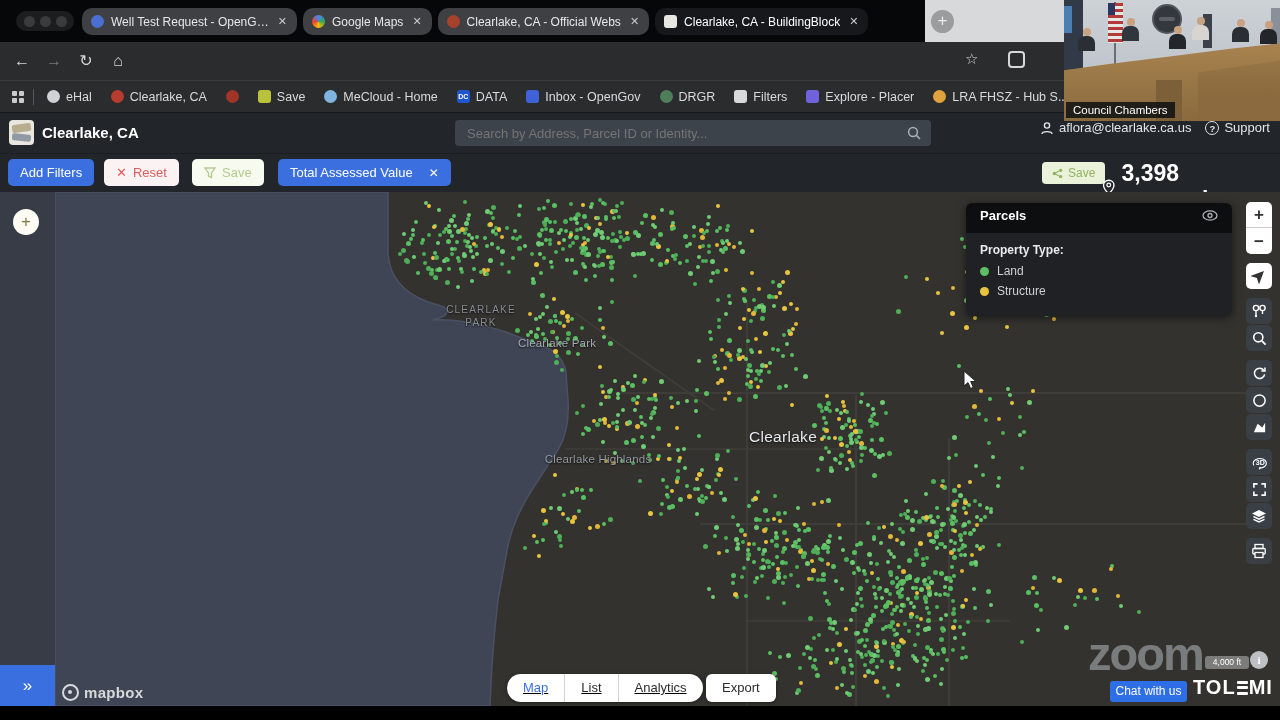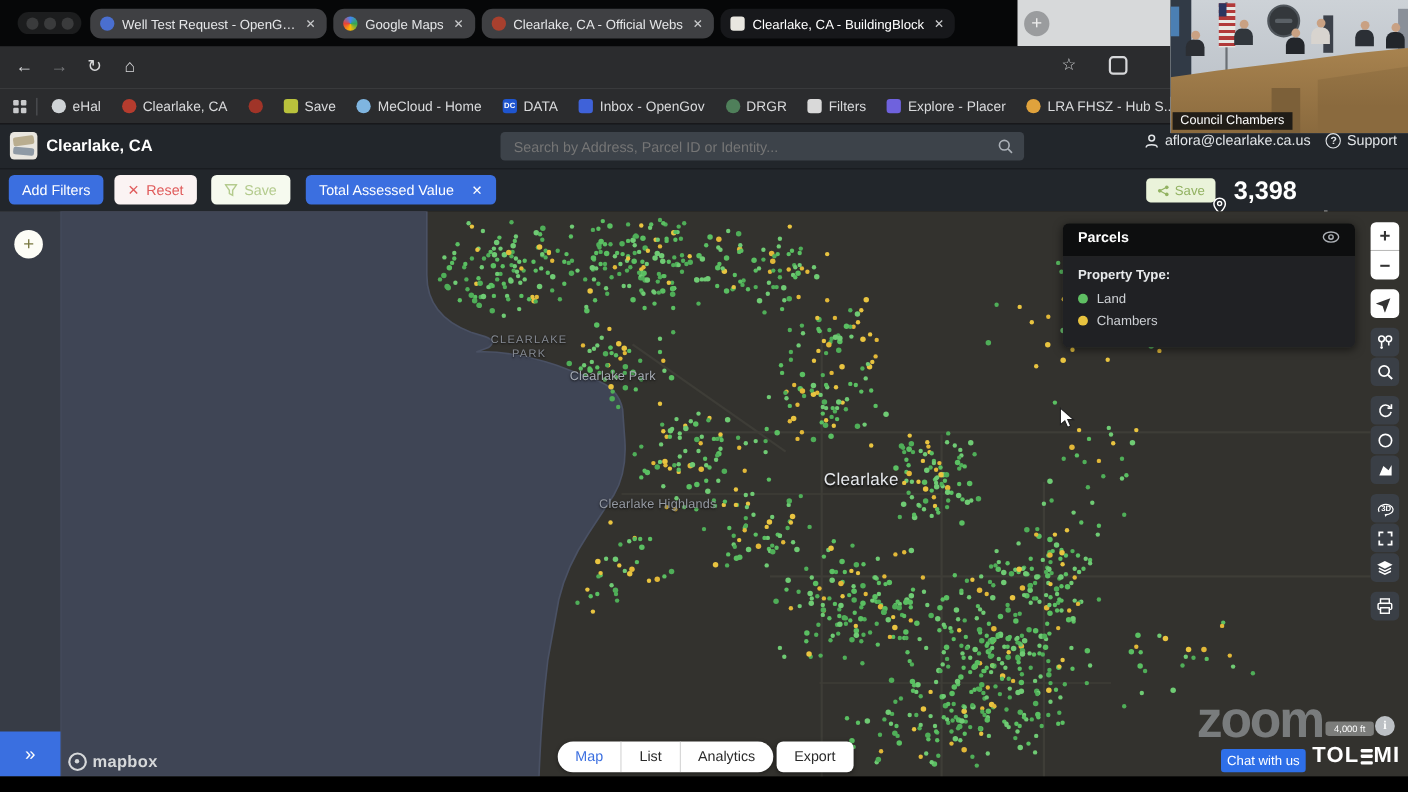--- a/index.html
+++ b/index.html
@@ -103,21 +103,21 @@
   .mc{width:26px;height:26px;display:flex;align-items:center;justify-content:center;margin-bottom:1px;}
   .mc.white{background:#fff;color:#333;border-radius:5px;}
   .mc.dark{background:#3a3f46;color:#fff;border-radius:5px;}
   .mc.top{border-radius:5px 5px 0 0;margin-bottom:0;border-bottom:1px solid #ccc;}
   .mc.bot{border-radius:0 0 5px 5px;}
   .mc svg{display:block;}
   .mc-gap{height:8px;}
   .mc-txt{font-size:17px;font-weight:bold;line-height:1;}
 
   .seg{position:absolute;left:507px;top:482px;height:28px;background:#fff;border-radius:14px;display:flex;
-    overflow:hidden;z-index:9;box-shadow:0 1px 4px rgba(0,0,0,0.4);}
+    overflow:hidden;z-index:9;box-shadow:0 1px 4px rgba(0,0,0,0.4);text-decoration:underline;}
   .seg div{padding:0 16px;font-size:13px;color:#2b2b2b;line-height:28px;border-right:1px solid #d4d4d4;}
   .seg div:last-child{border-right:none;}
   .seg div.on{color:#3b6fe0;}
   .export{position:absolute;left:706px;top:482px;height:28px;background:#fff;border-radius:6px;color:#2b2b2b;
     font-size:13px;line-height:28px;padding:0 16px;z-index:9;box-shadow:0 1px 4px rgba(0,0,0,0.4);}
 
   .mapbox{position:absolute;left:62px;top:492px;display:flex;align-items:center;gap:5px;z-index:9;}
   .mapbox .ring{width:17px;height:17px;border:2.5px solid #d6d8da;border-radius:50%;position:relative;}
   .mapbox .ring:after{content:"";position:absolute;left:4px;top:4px;width:4px;height:4px;background:#d6d8da;border-radius:50%;}
   .mapbox span{color:#d6d8da;font-size:15px;font-weight:bold;letter-spacing:0.3px;}
@@ -1691,21 +1691,21 @@
       </div>
       <div class="legend-body">
         <div class="legend-sec">Property Type:</div>
         <div id="legenditems">
             <div class="legend-item">
               <i style="background: rgb(95, 191, 99);"></i>
               <span>Land</span>
             </div>
             <div class="legend-item">
               <i style="background: rgb(232, 195, 63);"></i>
-              <span>Chambers</span>
+              <span>Structure</span>
             </div>
           </div>
       </div>
     </div>
 
     <div class="mapctl" style="top:10px">
       <div class="mc white top">
           <span class="mc-txt">+</span>
         </div>
       <div class="mc white bot">

